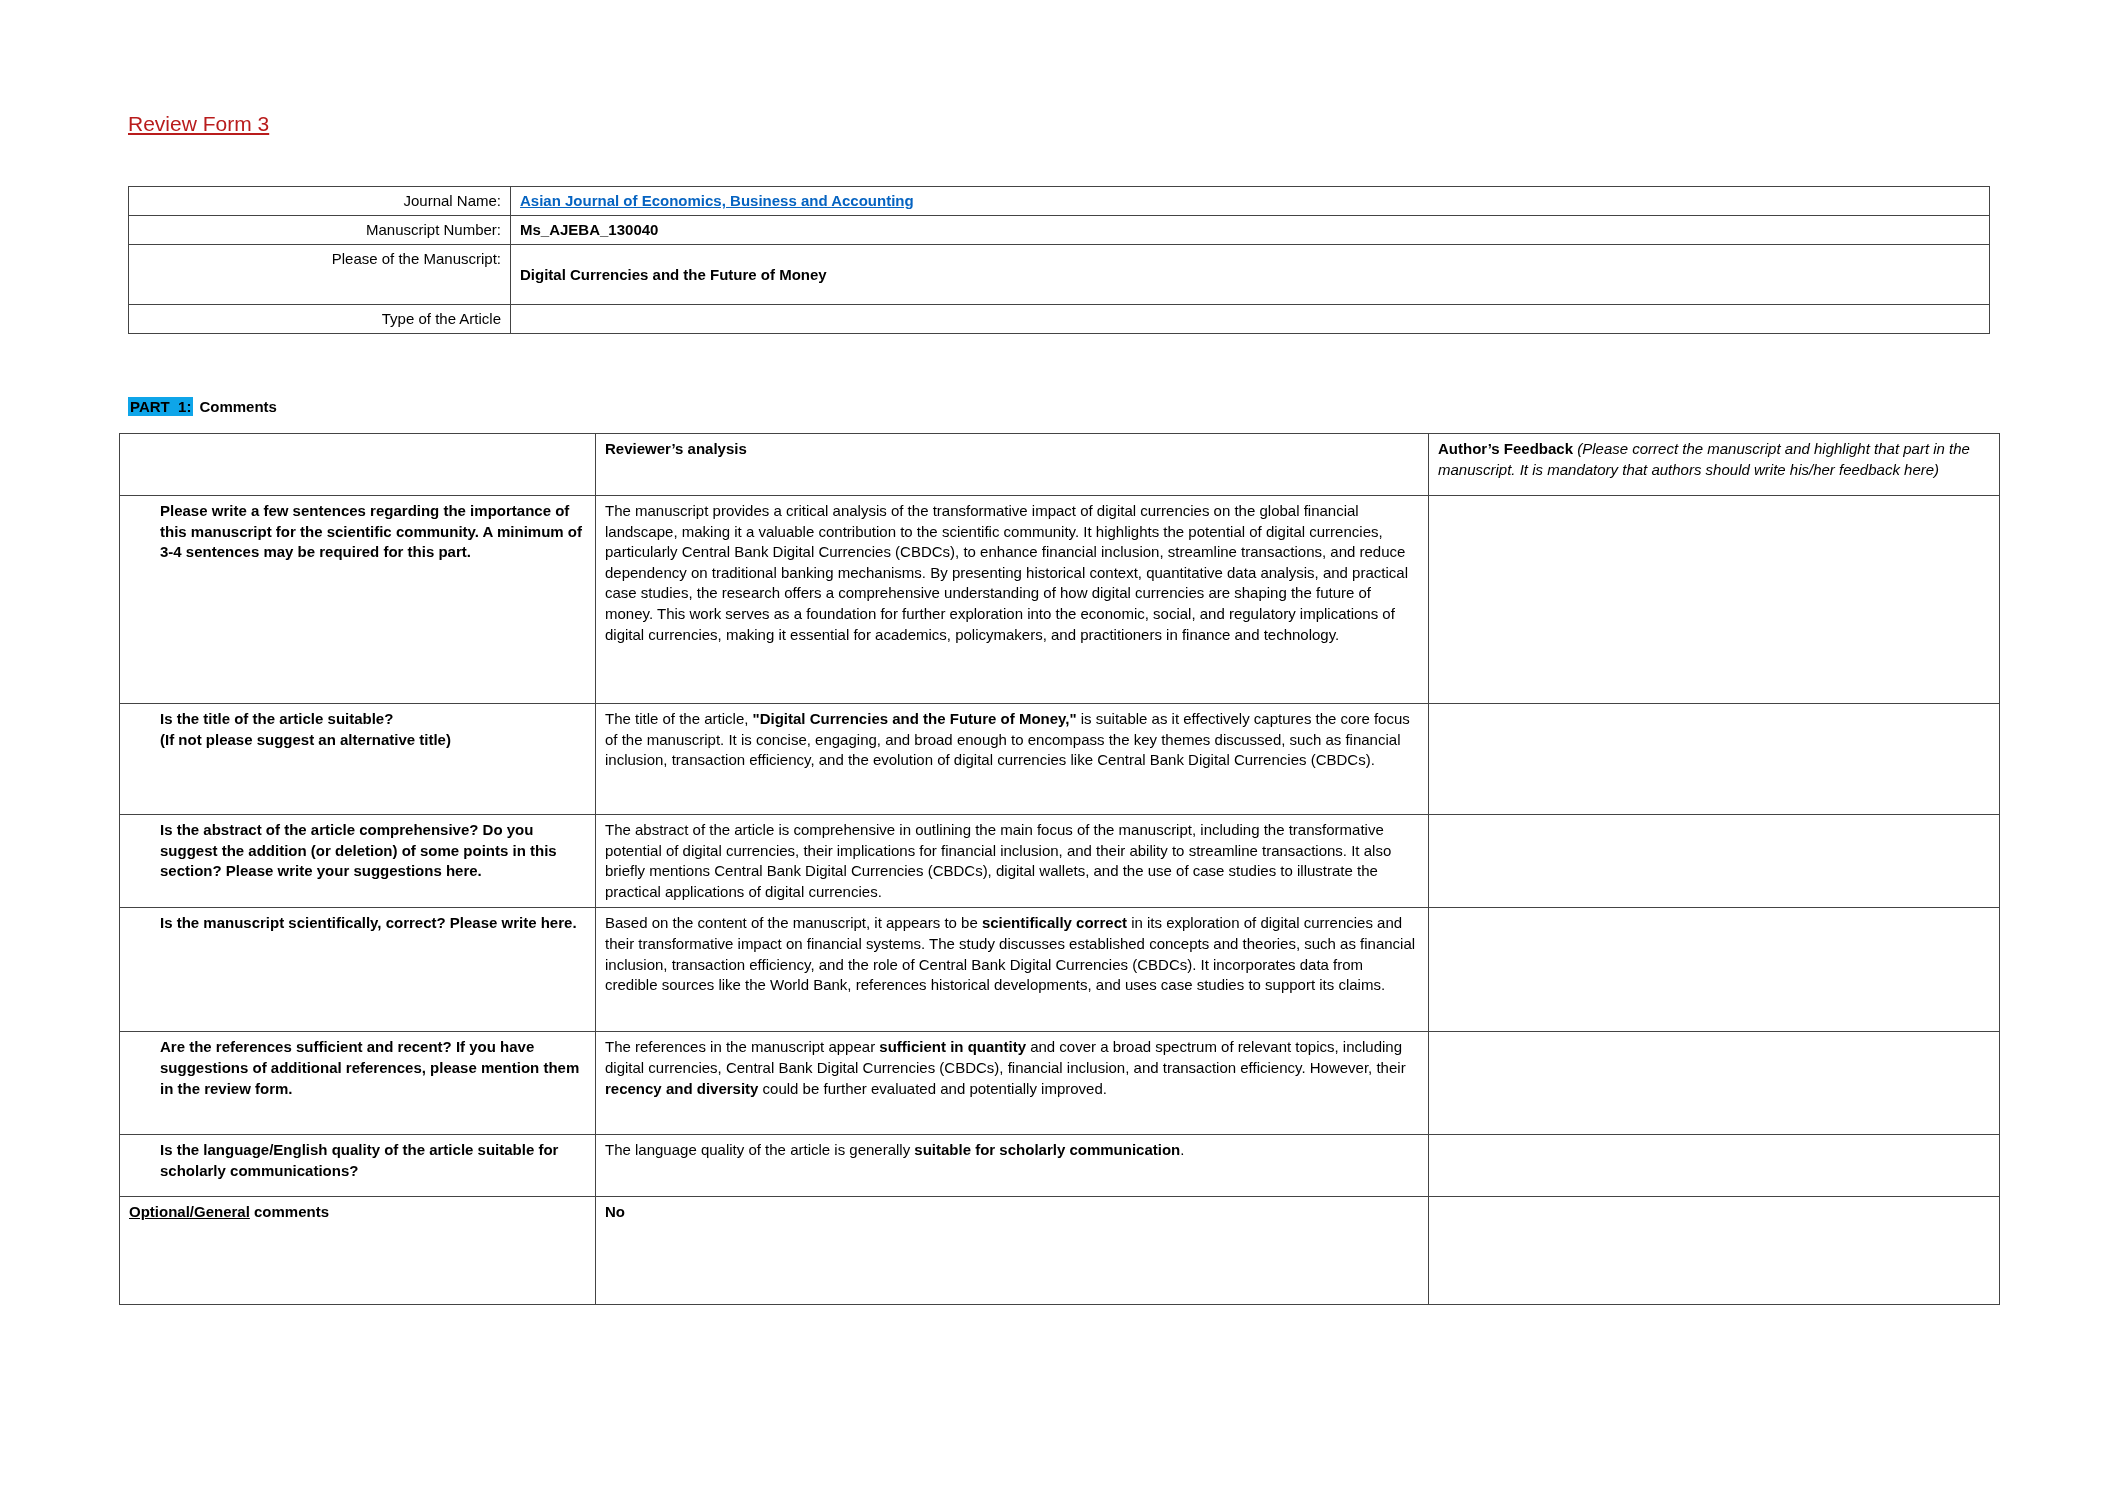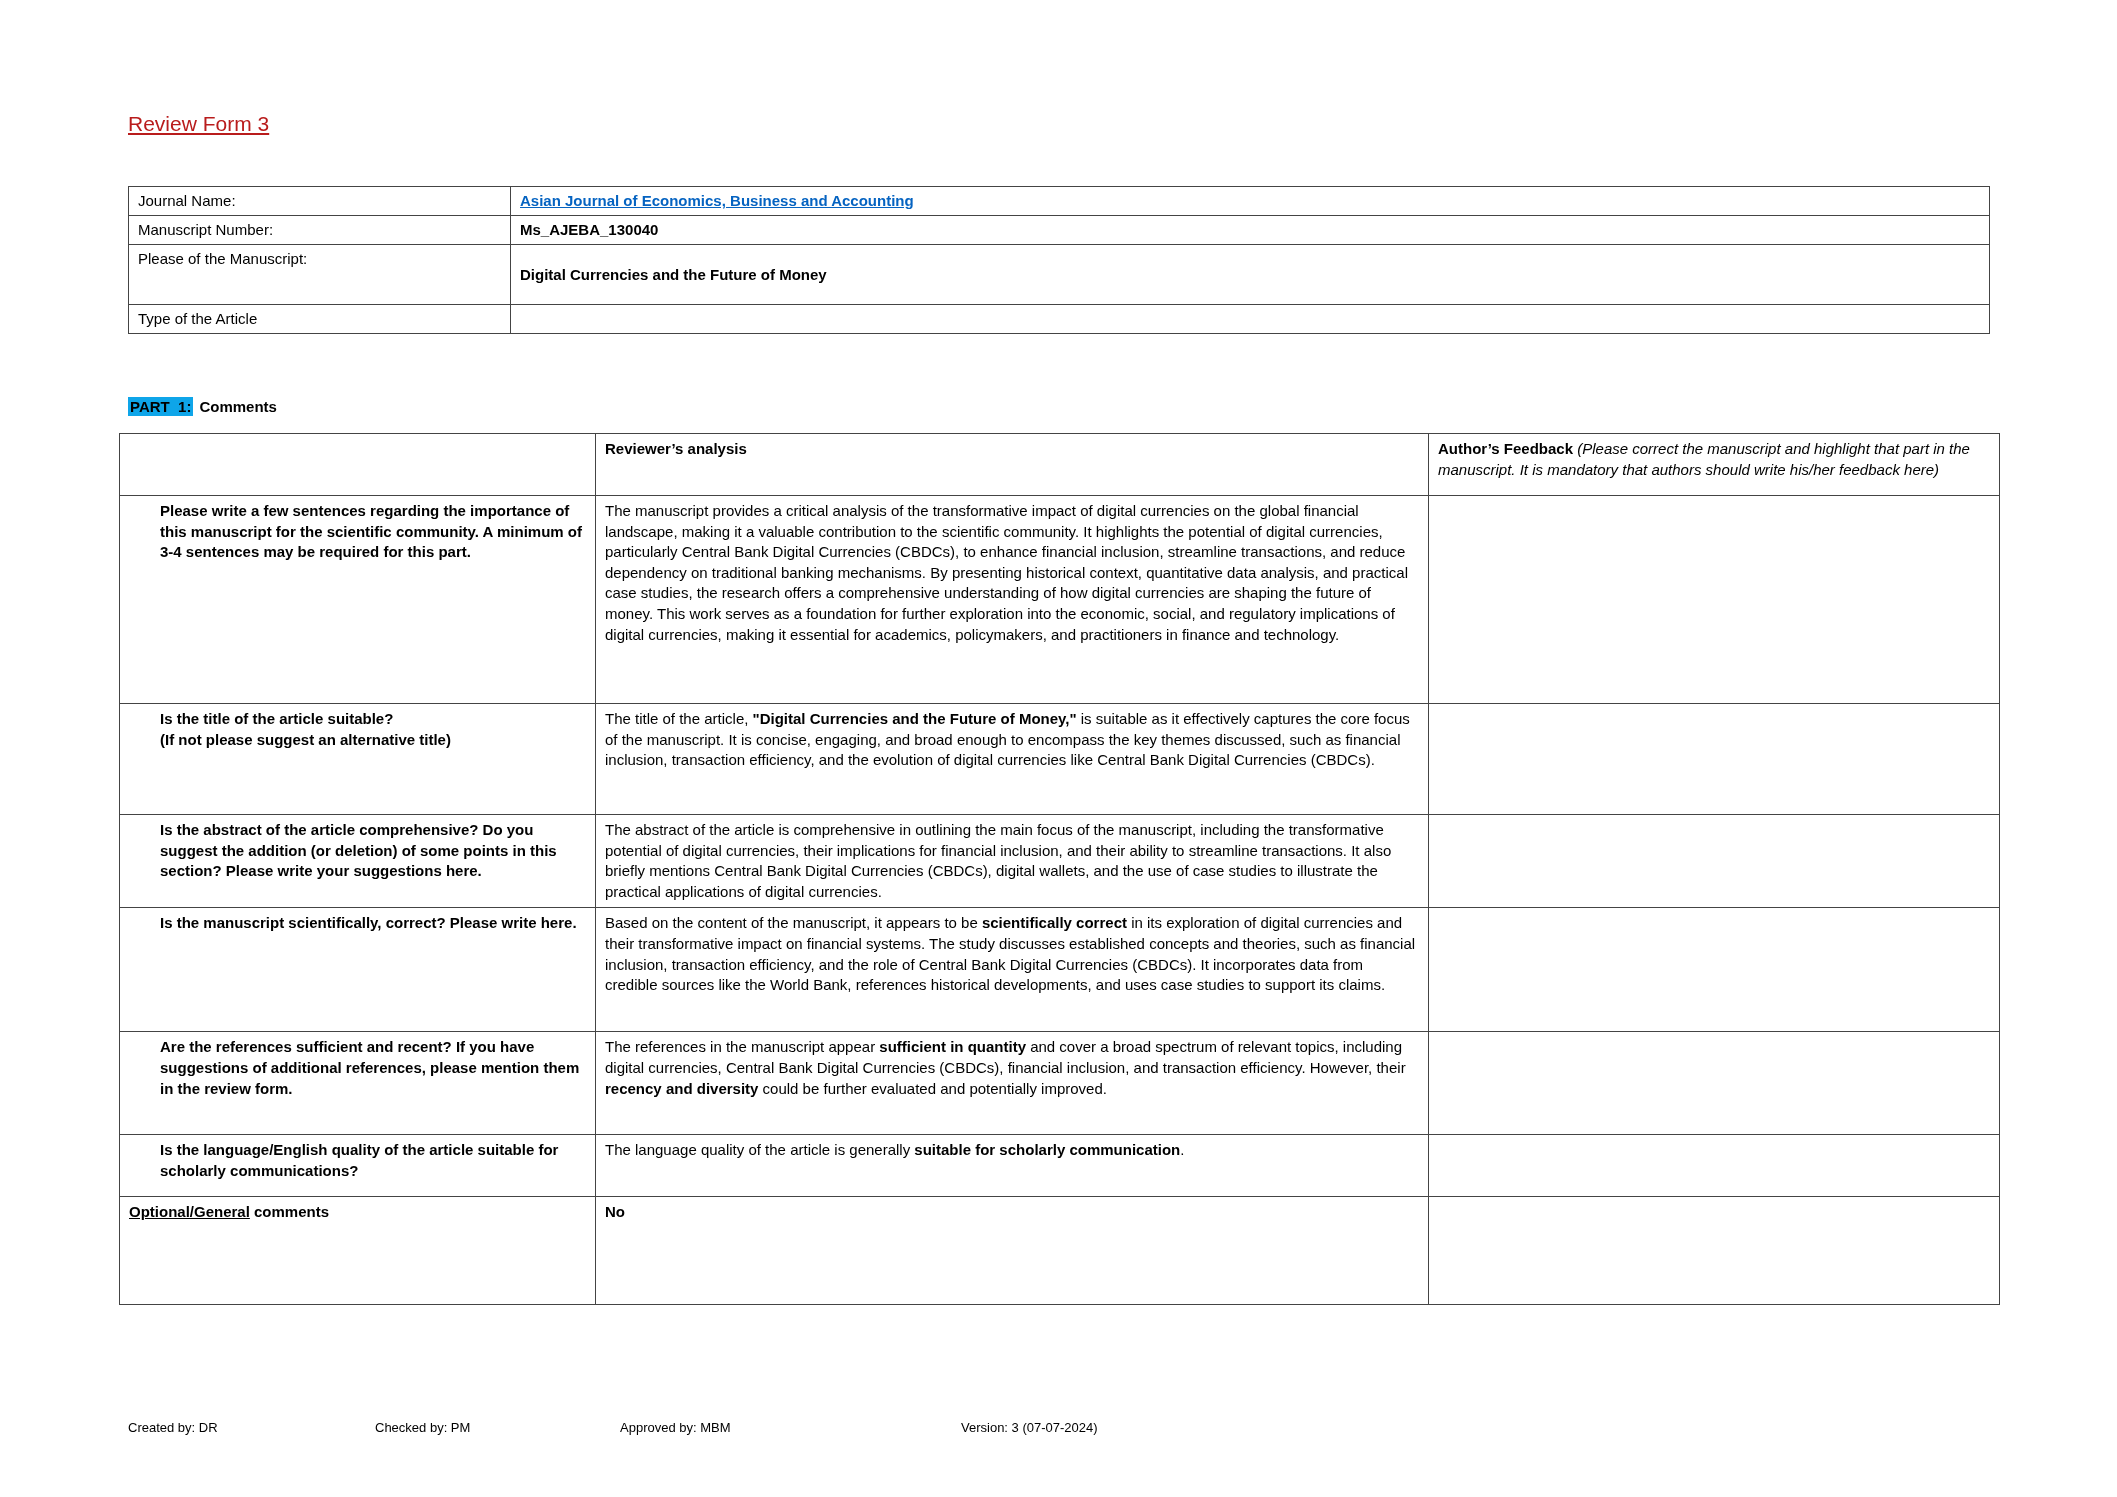--- a/index.html
+++ b/index.html
@@ -28,21 +28,21 @@
     margin-bottom: 50px;
     cursor: pointer;
   }
 
   table { border-collapse: collapse; table-layout: fixed; }
   td { vertical-align: top; border: 1px solid #444; }
 
   
   .info-table { width: 1862px; }
   .info-table td { font-size: 15px; padding: 4px 9px; line-height: 20px; }
-  .info-table .col-label { width: 382px; }
+  .info-table .col-label { width: 382px; text-align: right; }
   .info-table .val { font-weight: 700; }
   .info-table tr.r-title { height: 60px; }
   .info-table tr.r-title td.v-mid { vertical-align: middle; }
   .info-table tr.r-plain { height: 28px; }
   .link {
     color: #0563C1;
     font-weight: 700;
     text-decoration: underline;
     cursor: pointer;
   }
@@ -173,20 +173,14 @@
     </tr>
 
     <tr class="row-6">
       <td class="q-cell"><span class="b u">Optional/General</span><span> comments</span></td>
       <td><span class="b">No</span></td>
       <td class="feedback-cell"></td>
     </tr>
   </tbody>
     </table>
 
-  <div class="doc-footer">
-    <span class="f-created">Created by: DR</span>
-    <span class="f-checked">Checked by: PM</span>
-    <span class="f-approved">Approved by: MBM</span>
-    <span class="f-version">Version: 3 (07-07-2024)</span>
-  </div>
 
 </div>
 
 </body></html>

